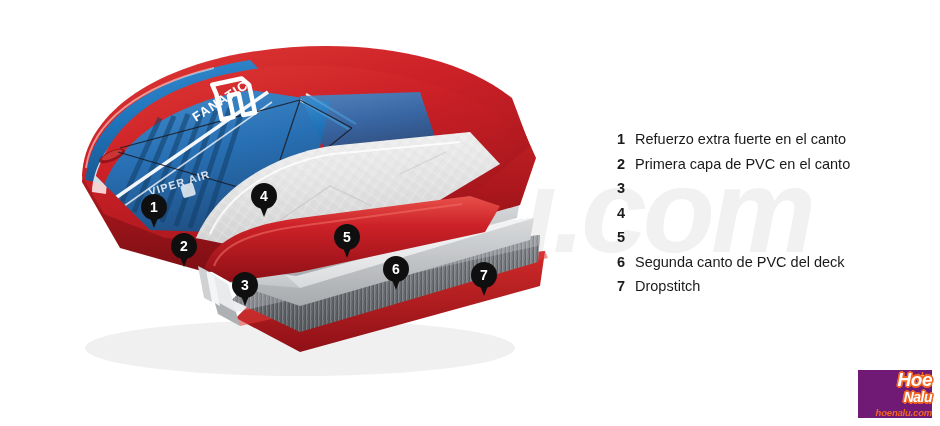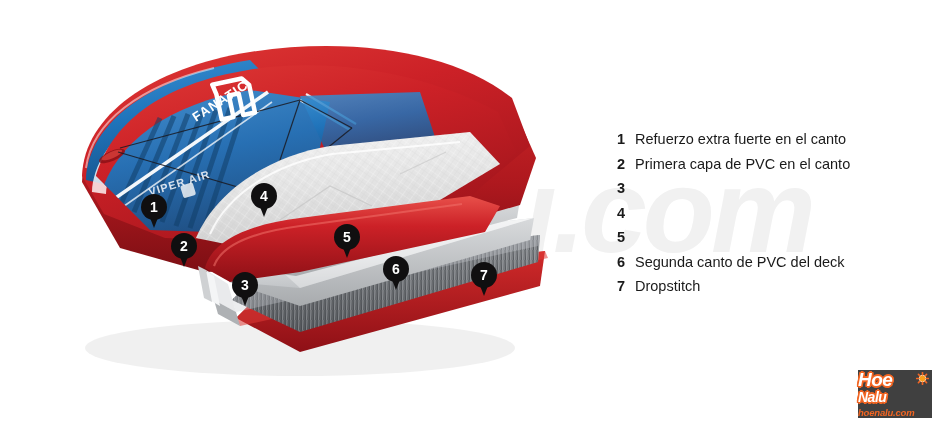--- a/index.html
+++ b/index.html
@@ -104,22 +104,22 @@
     font-weight: normal;
   }
 
   
   #logo {
     position: absolute;
     left: 858px;
     top: 370px;
     width: 74px;
     height: 48px;
-    background: #404040;
-    text-align: left;
+    background: #701a75;
+    text-align: right;
   }
   #logo .lg-line {
     position: relative;
     font-weight: bold;
     font-style: italic;
     color: #ffffff;
     letter-spacing: -0.5px;
   }
   #logo .lg1 {
     font-size: 19px;

